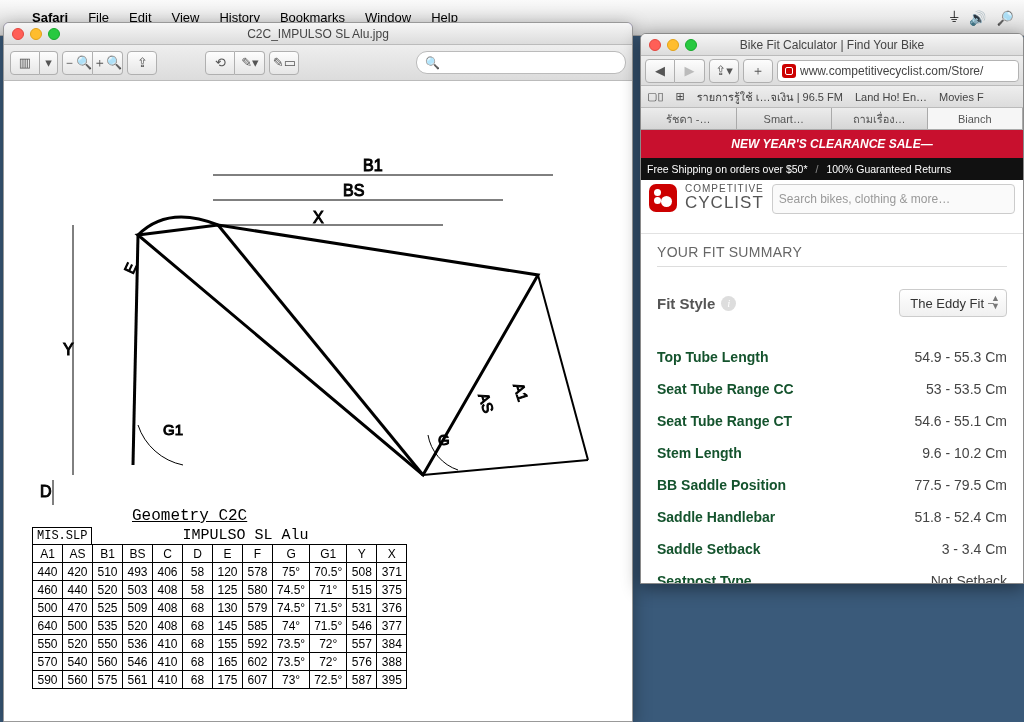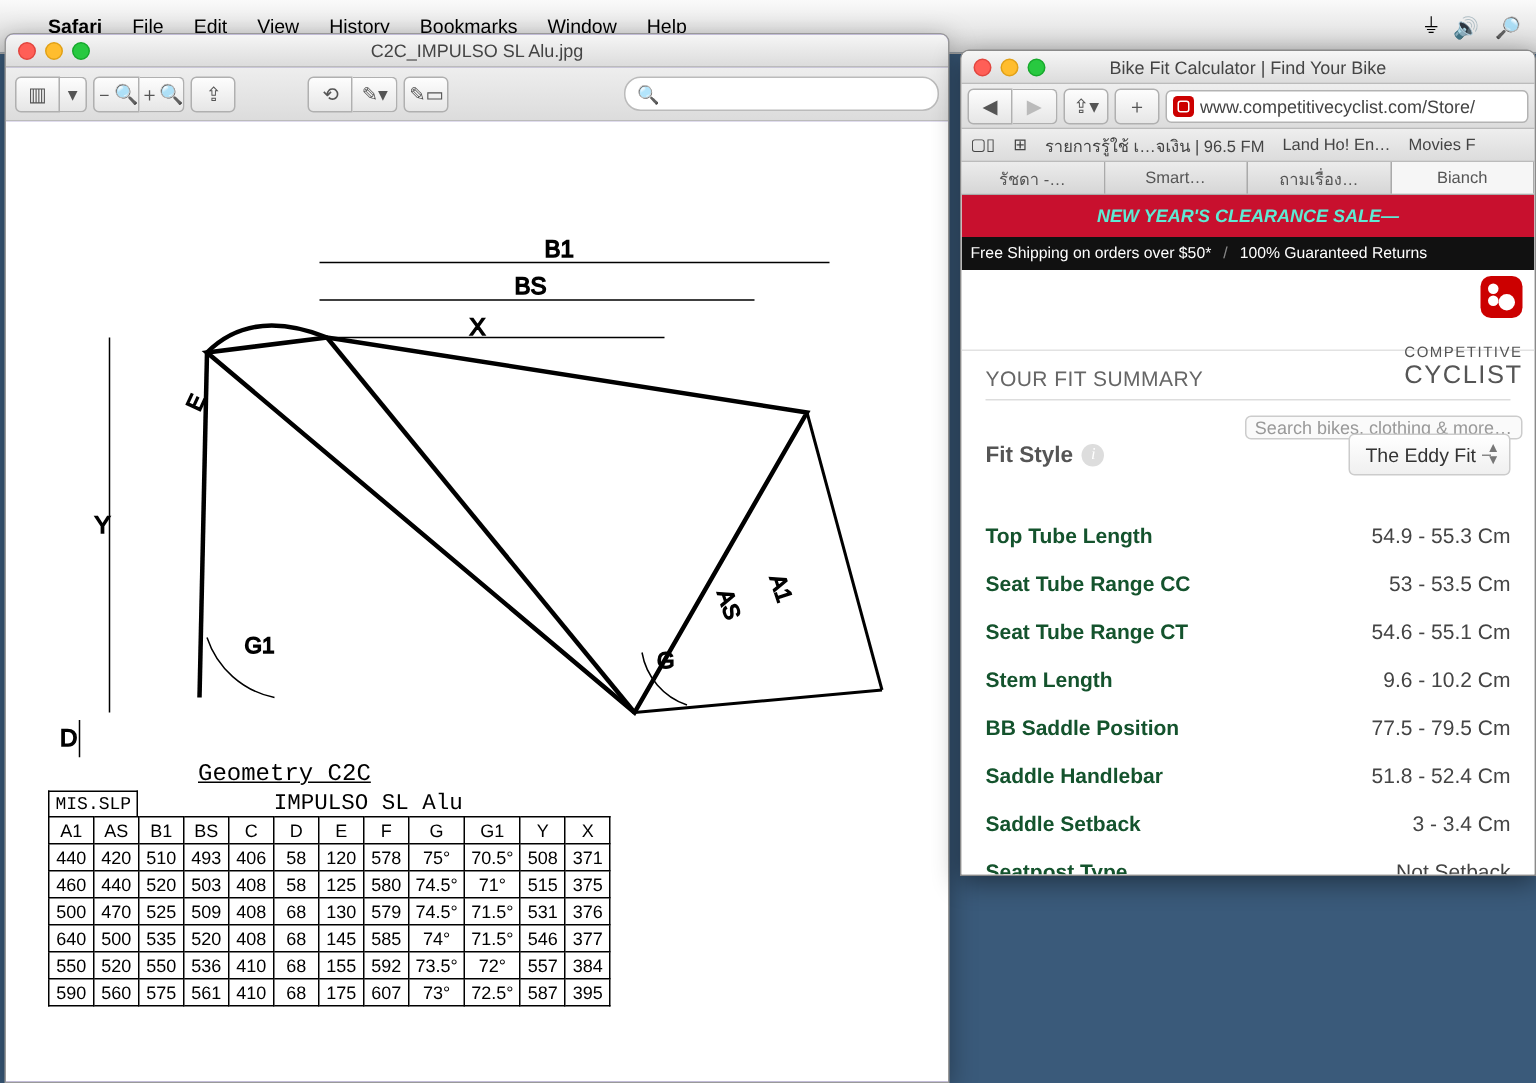--- a/index.html
+++ b/index.html
@@ -44,23 +44,23 @@
   .safari-win .titlebar .ttl{font-size:12px;}
   .saf-toolbar{height:30px;background:linear-gradient(#eee,#dcdcdc);border-bottom:1px solid #bbb;display:flex;align-items:center;gap:4px;padding:0 4px;}
   .urlbar{flex:1;height:22px;background:#fff;border:1px solid #b3b3b3;border-radius:4px;display:flex;align-items:center;font-size:12px;padding:0 4px;color:#444;overflow:hidden;white-space:nowrap;}
   .urlbar .fav{width:14px;height:14px;background:#cc0000;border-radius:3px;margin-right:4px;flex-shrink:0;position:relative;}
   .urlbar .fav::after{content:"";position:absolute;inset:3px;border:1px solid #fff;border-radius:2px;}
   .bm-bar{height:22px;background:linear-gradient(#eee,#dcdcdc);border-bottom:1px solid #bbb;display:flex;align-items:center;font-size:11px;color:#444;gap:12px;padding:0 6px;white-space:nowrap;overflow:hidden;}
   .tabstrip{height:22px;background:linear-gradient(#e6e6e6,#d0d0d0);border-bottom:1px solid #aaa;display:flex;font-size:11px;}
   .tab{flex:1;border-right:1px solid #aaa;display:flex;align-items:center;justify-content:center;color:#555;background:linear-gradient(#ececec,#d6d6d6);overflow:hidden;}
   .tab.active{background:#f6f6f6;}
   .page{height:calc(100% - 96px);overflow:hidden;background:#fff;}
-  .banner{height:28px;background:#c8102e;color:#5eead4;display:flex;align-items:center;justify-content:center;font-size:12px;font-weight:bold;font-style:italic;}
+  .banner{height:28px;background:#c8102e;color:#ffffff;display:flex;align-items:center;justify-content:center;font-size:12px;font-weight:bold;font-style:italic;}
   .subbanner{height:22px;background:#111;color:#fff;display:flex;align-items:center;font-size:10.5px;padding:0 6px;gap:8px;}
-  .brandrow{display:flex;align-items:flex-end;height:54px;padding:4px 8px;gap:19px;border-bottom:1px solid #e2e2e2;flex-direction:column;}
+  .brandrow{display:flex;align-items:flex-start;height:54px;padding:4px 8px;gap:8px;border-bottom:1px solid #e2e2e2;}
   .logo{width:28px;height:28px;background:#cc0000;border-radius:7px;position:relative;flex-shrink:0;}
   .logo::before{content:"";position:absolute;left:5px;top:5px;width:7px;height:7px;border-radius:50%;background:#fff;}
   .logo::after{content:"";position:absolute;right:5px;bottom:5px;width:11px;height:11px;border-radius:50%;background:#fff;box-shadow:-9px -1px 0 -2px #fff;}
   .brandtxt{display:flex;flex-direction:column;line-height:1;color:#555;}
   .brandtxt .l1{font-size:10px;letter-spacing:1px;} .brandtxt .l2{font-size:17px;font-weight:300;letter-spacing:1px;}
   .searchstore{flex:1;height:30px;border:1px solid #ccc;border-radius:4px;background:#fafafa;color:#999;font-size:12px;display:flex;align-items:center;padding:0 6px;}
   .fit-summary{padding:10px 16px;}
   .fit-summary h3{font-size:14px;color:#666;font-weight:500;letter-spacing:.3px;border-bottom:1px solid #ddd;padding-bottom:6px;margin-bottom:22px;}
   .fit-row{display:flex;align-items:center;margin-bottom:24px;}
   .fit-label{font-size:15px;color:#555;font-weight:bold;} 
@@ -248,20 +248,34 @@
             <td>410</td>
             <td>68</td>
             <td>155</td>
             <td>592</td>
             <td>73.5°</td>
             <td>72°</td>
             <td>557</td>
             <td>384</td>
           </tr>
           <tr>
+            <td>570</td>
+            <td>540</td>
+            <td>560</td>
+            <td>546</td>
+            <td>410</td>
+            <td>68</td>
+            <td>165</td>
+            <td>602</td>
+            <td>73.5°</td>
+            <td>72°</td>
+            <td>576</td>
+            <td>388</td>
+          </tr>
+          <tr>
             <td>590</td>
             <td>560</td>
             <td>575</td>
             <td>561</td>
             <td>410</td>
             <td>68</td>
             <td>175</td>
             <td>607</td>
             <td>73°</td>
             <td>72.5°</td>

